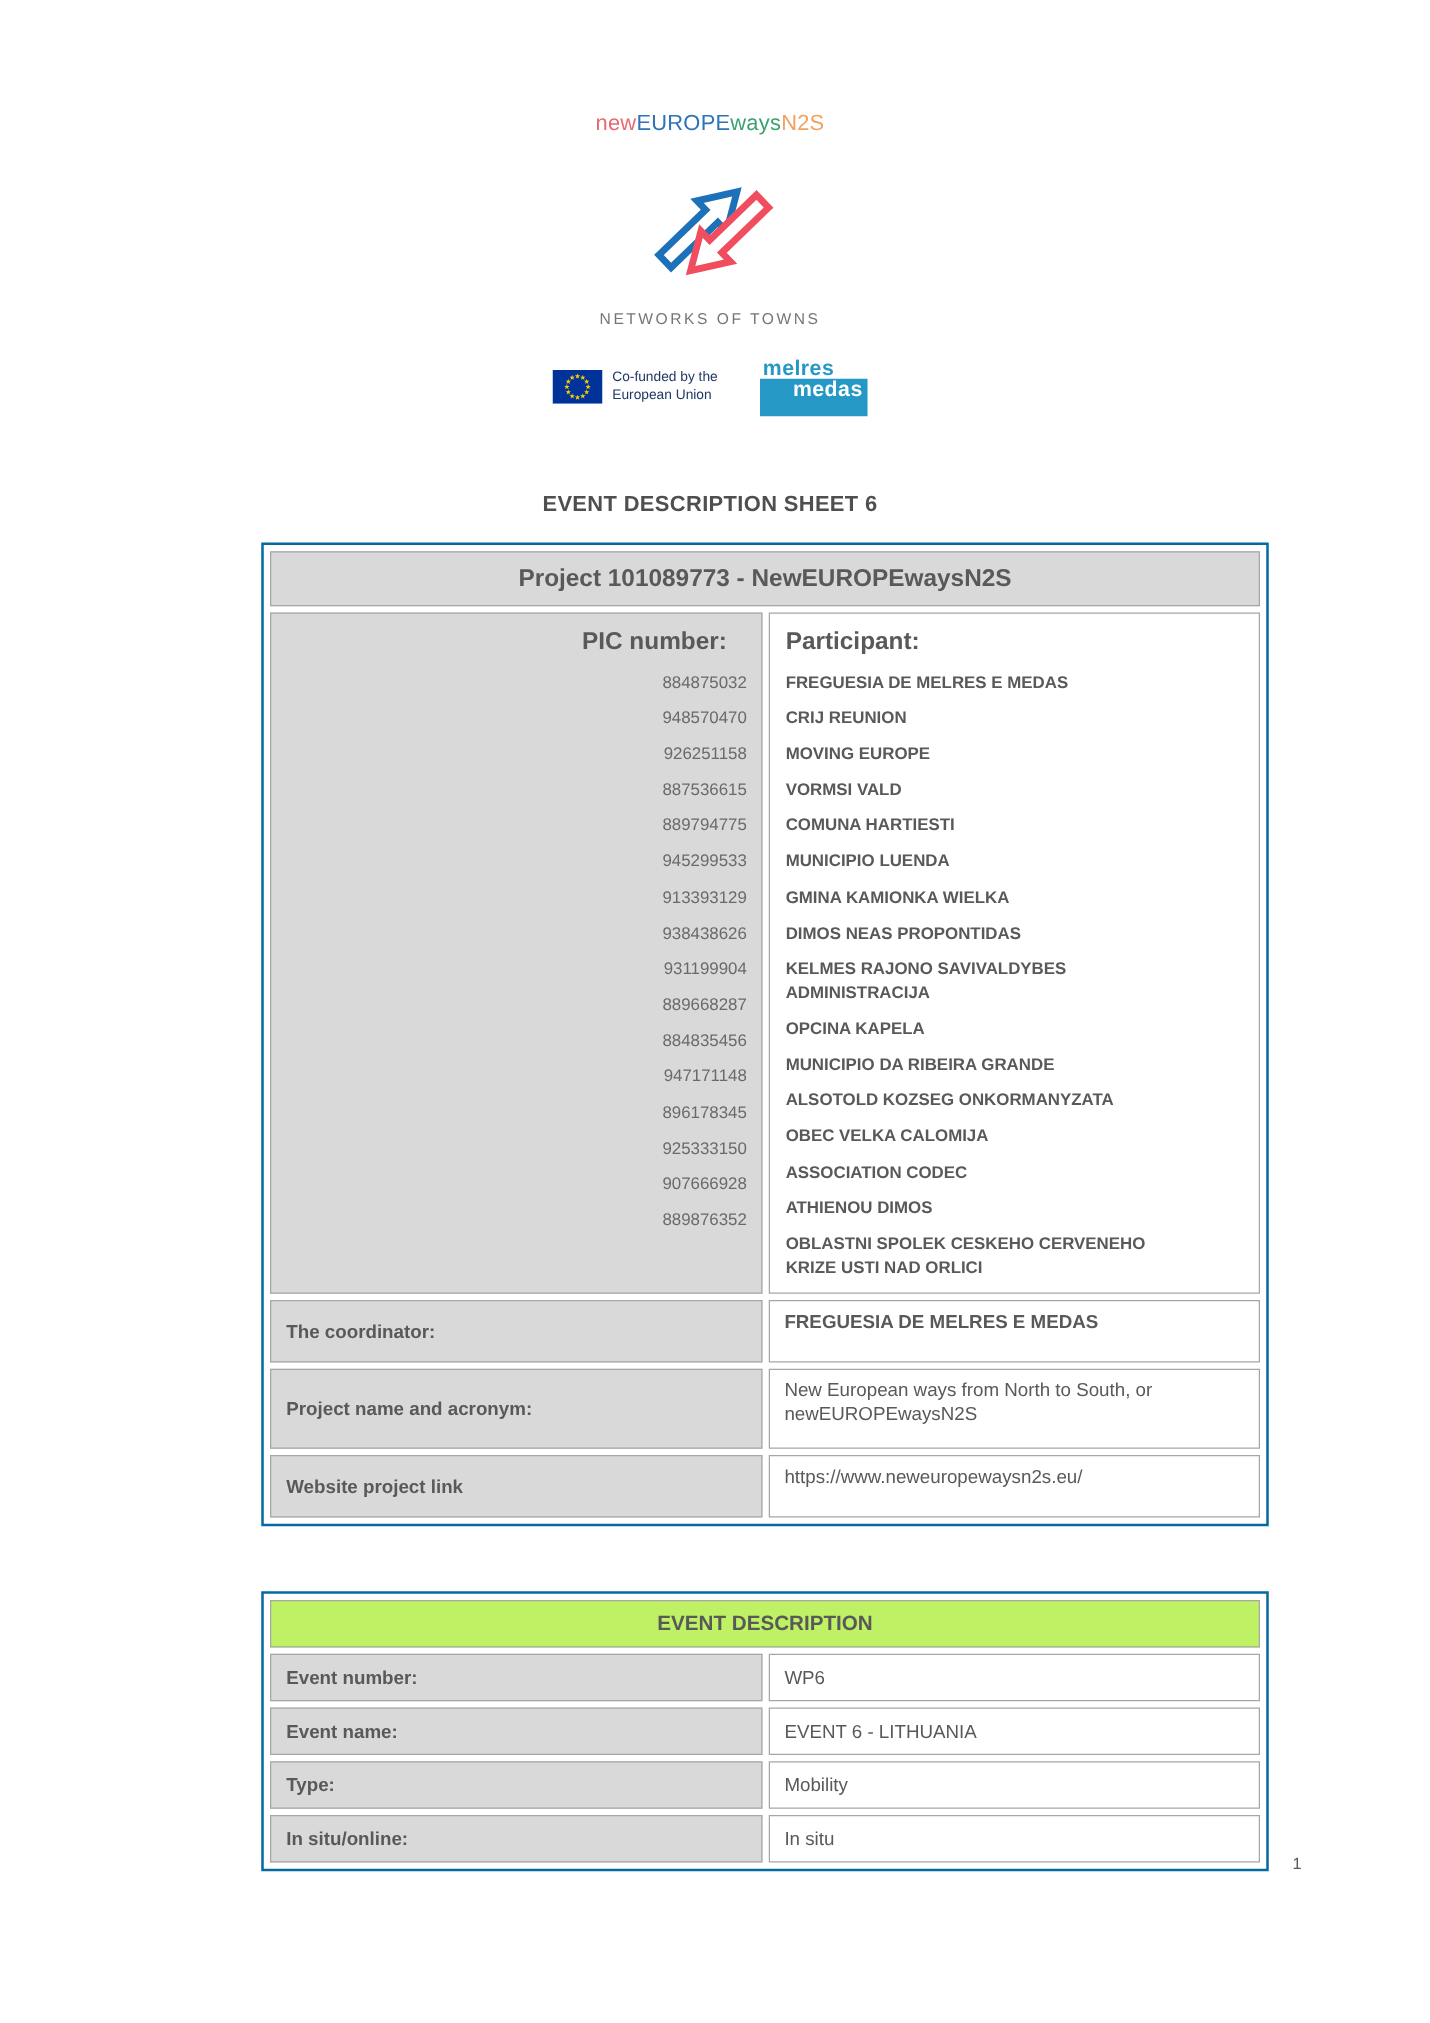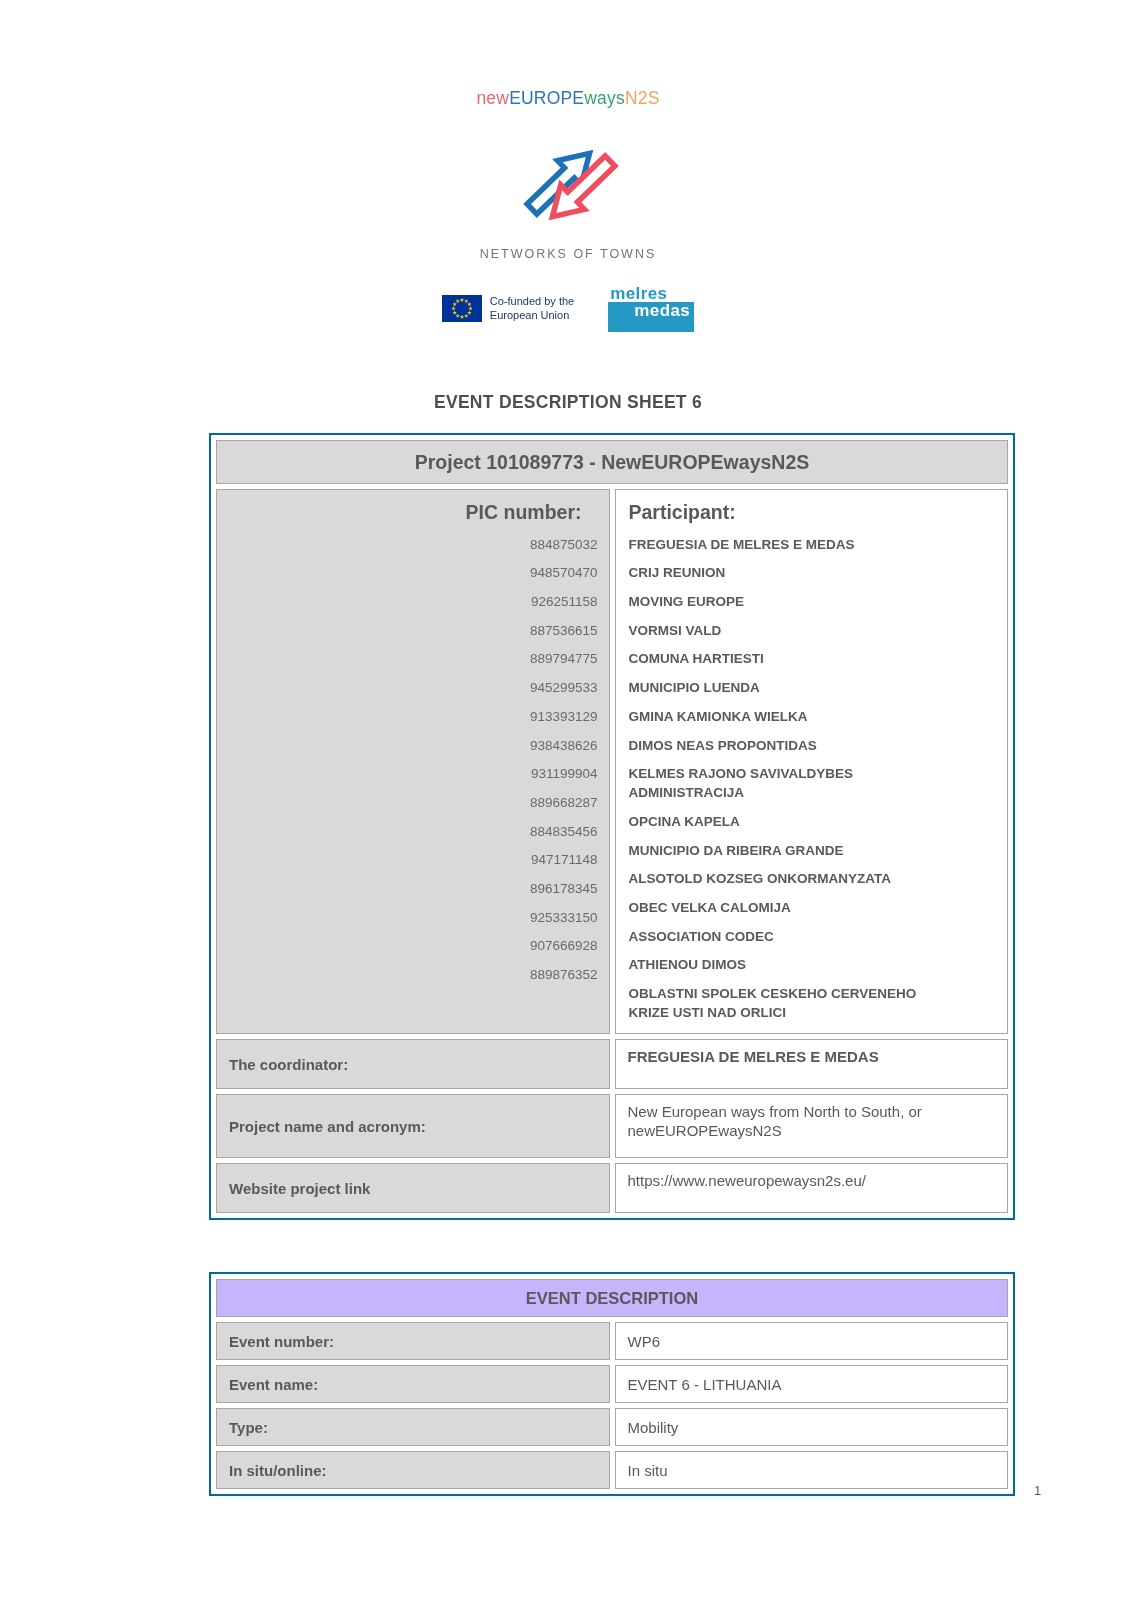--- a/index.html
+++ b/index.html
@@ -46,21 +46,21 @@
 
   td.lbl { background:#d9d9d9; font-weight:700; font-size:15px; padding-left:12px; vertical-align:middle; }
   td.val { font-size:15px; padding:7px 12px 0 12px; vertical-align:top; white-space:pre-line; line-height:19px; }
   td.val.bold { font-weight:700; }
   .tbl-1 tr:nth-child(3) td { height:50px; }
   .tbl-1 tr:nth-child(4) td { height:64px; }
   .tbl-1 tr:nth-child(5) td { height:50px; }
 
   .tbl-2 { margin-top:52px; }
   .tbl-2 td { height:38px; }
-  .tbl-2 td.hdr2 { text-align:center; font-weight:700; font-size:16.5px; background:#c4b5fd; }
+  .tbl-2 td.hdr2 { text-align:center; font-weight:700; font-size:16.5px; background:#bef264; }
   .tbl-2 td.lbl2 { width:242px; background:#d9d9d9; font-weight:700; font-size:15px; padding-left:12px; vertical-align:middle; }
   .tbl-2 td.val2 { font-size:15px; padding-left:12px; vertical-align:middle; }
 
   .page-num { position:absolute; top:1483px; left:1034px; font-size:13px; color:#595959; }
 </style>
 </head>
 <body>
 
 <div class="page">
   <div class="col">

